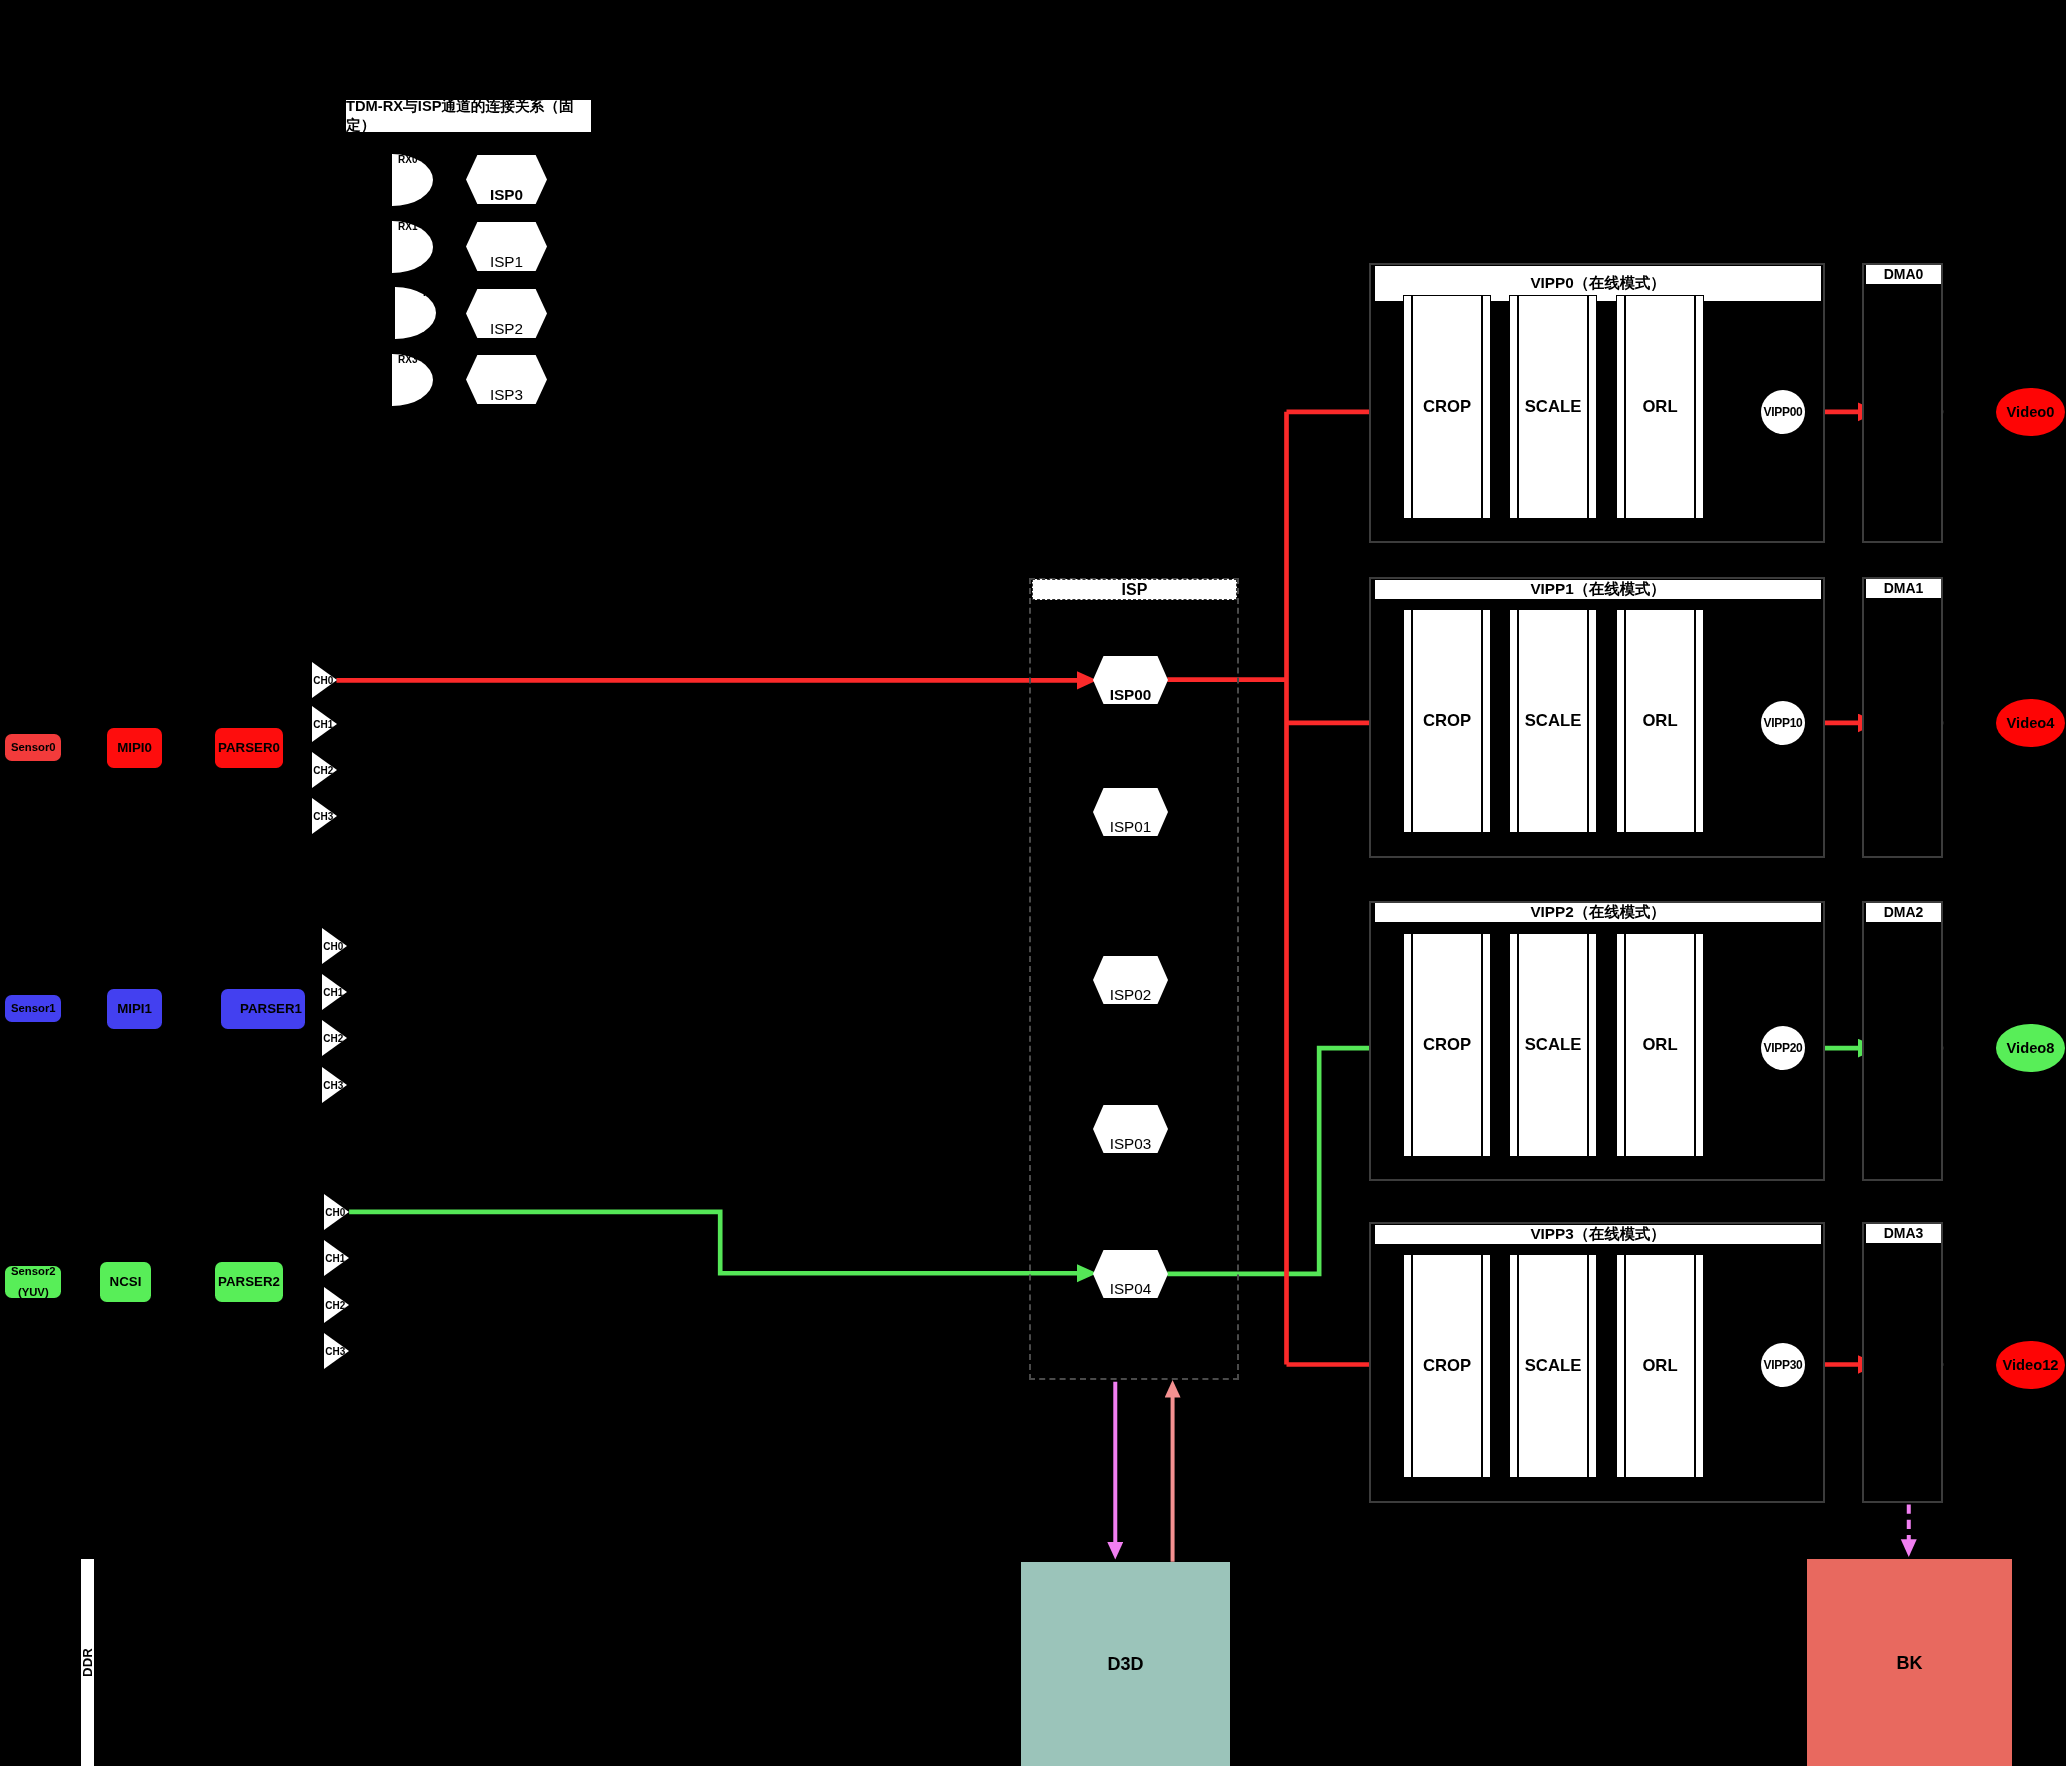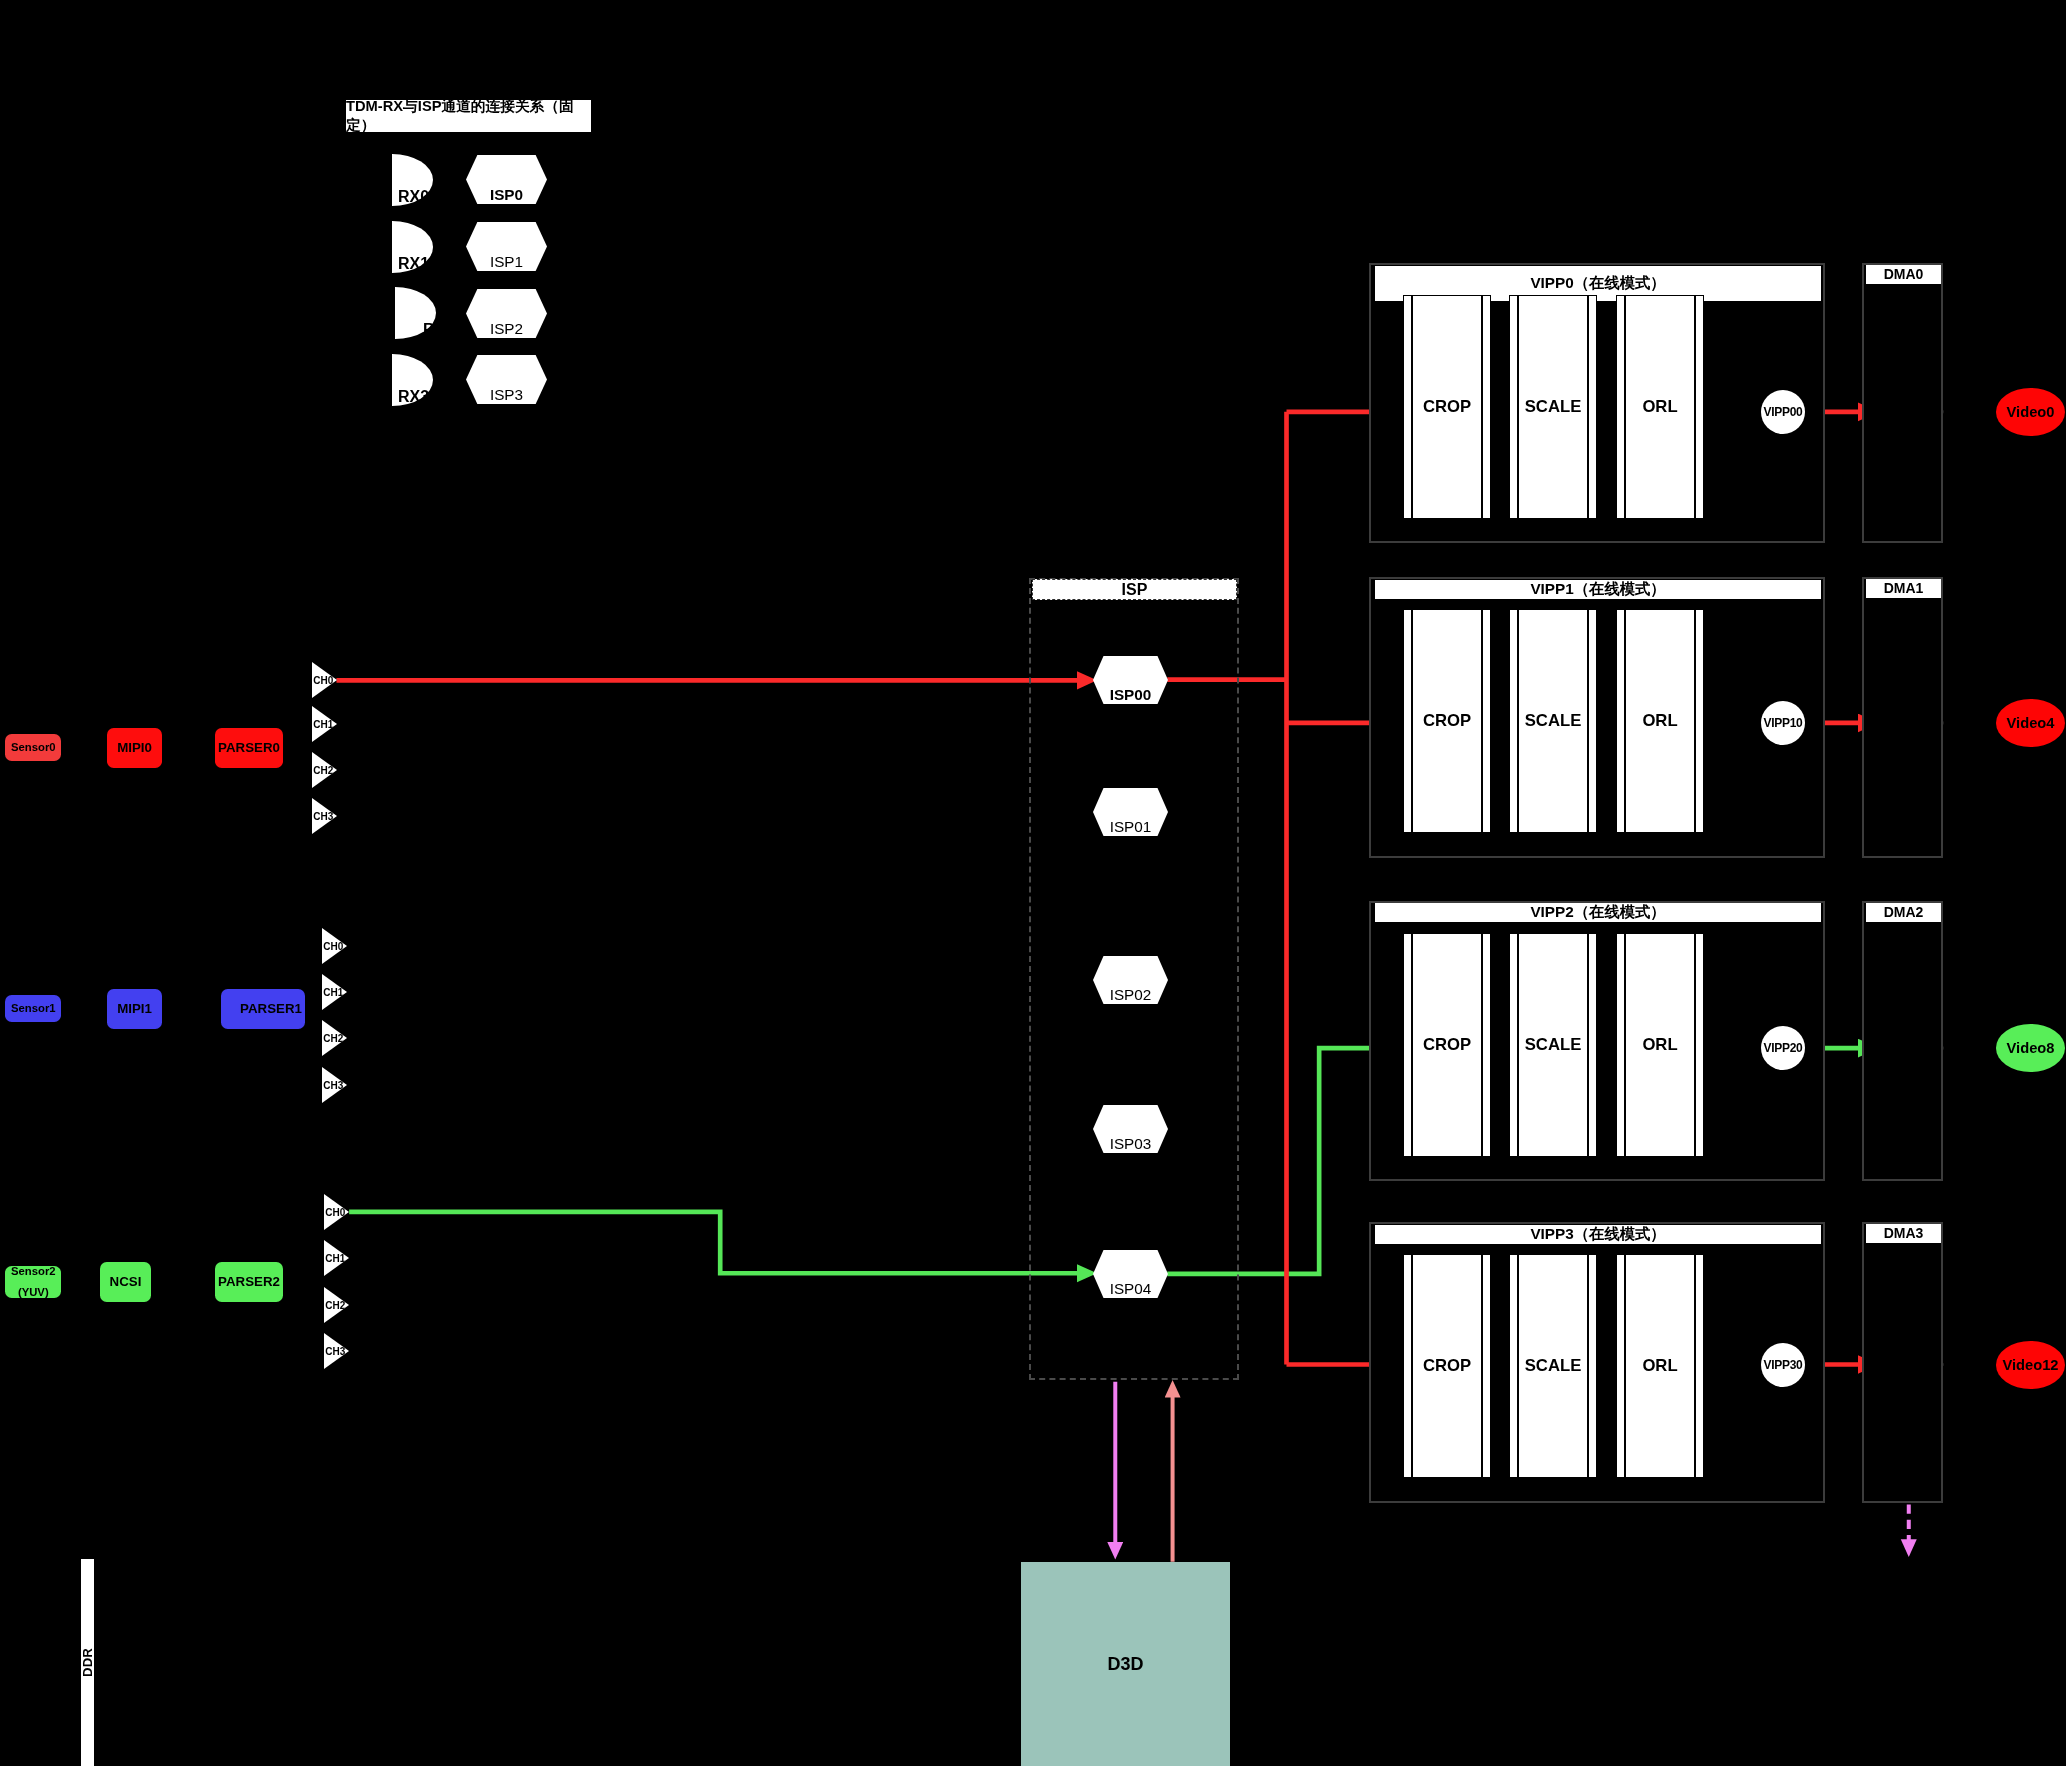--- a/index.html
+++ b/index.html
@@ -12,21 +12,21 @@
   #stage{
     position:relative;width:2066px;height:1767px;background:var(--bg);
     font-family:"Liberation Sans",sans-serif;color:#000;overflow:hidden;
   }
   .abs{position:absolute;}
   .svglayer{position:absolute;left:0;top:0;width:2066px;height:1767px;pointer-events:none;}
   
   .legend-title{background:#fff;display:flex;align-items:center;justify-content:center;
     font-weight:bold;font-size:14.7px;}
   .rxshape{background:#fff;border-radius:0 100% 100% 0 / 0 50% 50% 0;
-    display:flex;align-items:flex-end;font-weight:bold;font-size:16px;padding-left:6px;box-sizing:border-box;}
+    display:flex;align-items:flex-start;font-weight:bold;font-size:10px;padding-left:6px;box-sizing:border-box;}
   .hex{background:#fff;clip-path:polygon(14% 0,86% 0,100% 50%,86% 100%,14% 100%,0 50%);
     display:flex;align-items:flex-end;justify-content:center;font-size:15.3px;}
   .hex.bold{font-weight:bold;}
   
   .chip{border-radius:6.7px;display:flex;flex-direction:column;align-items:center;justify-content:center;
     font-weight:bold;color:#000;text-align:center;line-height:1.15;}
   .chip.red{background:var(--pure-red);} .chip.softred{background:var(--sensor-red);}
   .chip.blue{background:var(--blue);} .chip.green{background:var(--video-green);gap:8px;}
   .chip .main{font-size:13.3px;} .chip .small{font-size:11.3px;}
   .tri{background:#fff;clip-path:polygon(0 0,100% 50%,0 100%);
@@ -318,15 +318,18 @@
   <div class="abs video red" style="left:1996px;top:1341px;width:69px;height:48px;">
       <span>Video12</span>
     </div>
 
   <div class="abs ddr" style="left:81px;top:1559px;width:13.3px;height:207px;">
       <span>DDR</span>
     </div>
   <div class="abs bigblock d3d" style="left:1021px;top:1562px;width:209px;height:205px;">
       <span>D3D</span>
     </div>
+  <div class="abs bigblock bk" style="left:1807px;top:1559px;width:205px;height:208px;">
+      <span>BK</span>
+    </div>
 
 </div>
 
 
 </body></html>

